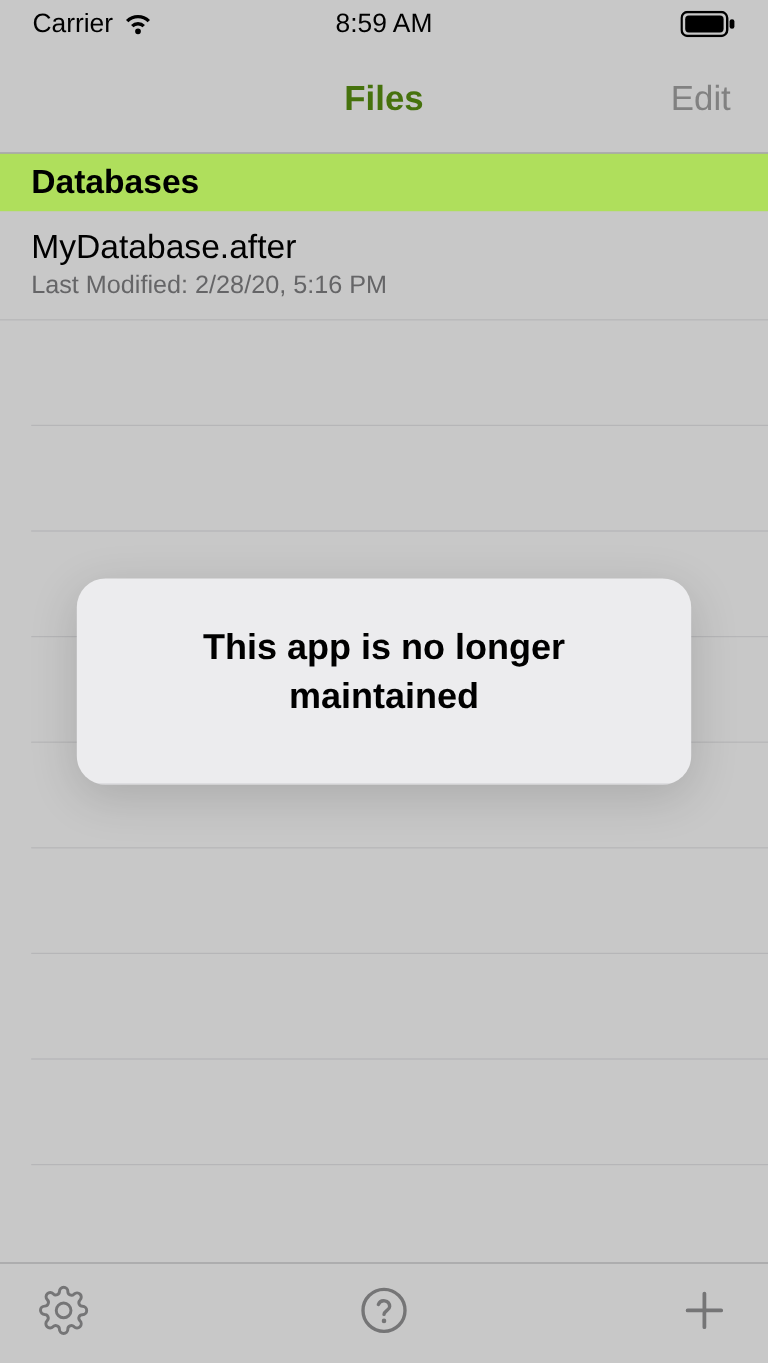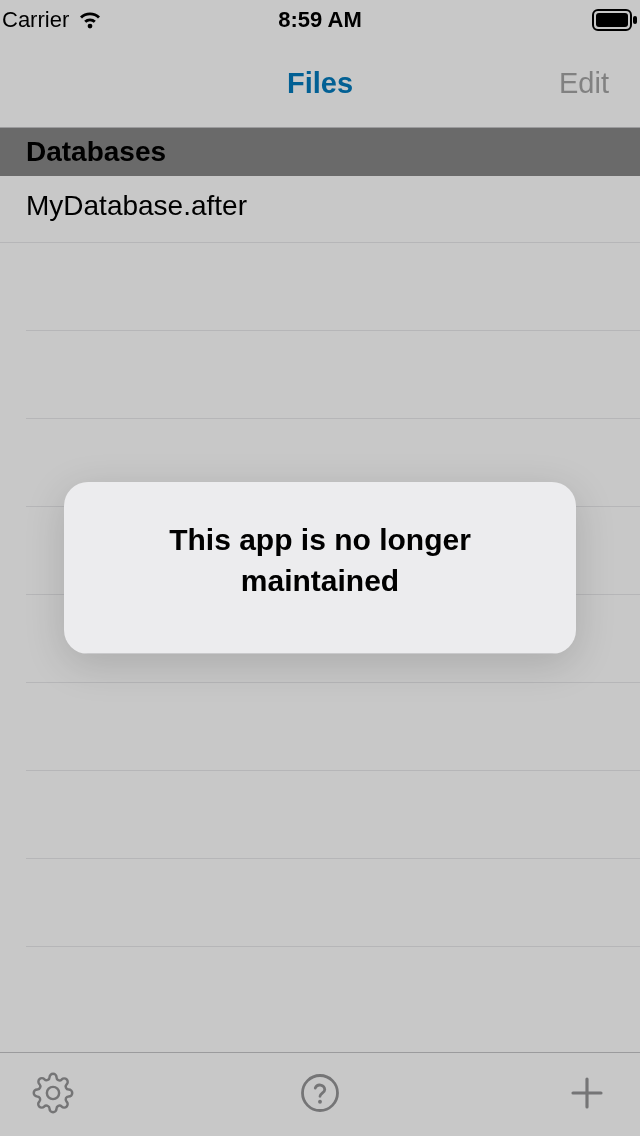--- a/index.html
+++ b/index.html
@@ -9,42 +9,42 @@
       font-family: -apple-system, 'Helvetica Neue', Helvetica, Arial, sans-serif;
       background: #d9d9d9;
       position: relative;
       overflow: hidden;
     }
     .status-bar {
       height: 40px;
       display: flex;
       align-items: center;
       justify-content: space-between;
-      padding: 0 2px;
+      padding: 0 27px;
       font-size: 22px;
       font-weight: 500;
       color: #000;
     }
     .status-left { display: flex; align-items: center; gap: 8px; }
-    .status-center { position: absolute; left: 50%; transform: translateX(-50%); font-weight: 700; }
+    .status-center { position: absolute; left: 50%; transform: translateX(-50%); font-weight: 400; }
     .status-right { display: flex; align-items: center; }
     .wifi-icon svg { display: block; }
     .battery-icon svg { display: block; }
     .nav-bar {
       height: 88px;
       position: relative;
       display: flex;
       align-items: center;
       justify-content: center;
       border-bottom: 1px solid #a9a9ab;
     }
-    .nav-title { font-size: 29px; font-weight: 700; color: #0369a1; }
+    .nav-title { font-size: 29px; font-weight: 700; color: #4d7c0f; }
     .nav-edit { position: absolute; right: 31px; font-size: 29px; color: #8d8d8d; }
     .section-header {
-      background: #737373;
+      background: #bef264;
       padding: 8px 26px;
       font-size: 28px;
       font-weight: 700;
       color: #000;
     }
     .list-item {
       padding: 14px 26px 16px;
       border-bottom: 1px solid #c6c6c8;
     }
     .list-item-title { font-size: 28px; color: #000; margin-bottom: 4px; }
@@ -123,20 +123,21 @@
 
 <div class="nav-bar">
   <div class="nav-title">Files</div>
   <div class="nav-edit">Edit</div>
 </div>
 
 <div class="section-header">Databases</div>
 
 <div class="list-item">
   <div class="list-item-title">MyDatabase.after</div>
+  <div class="list-item-subtitle">Last Modified: 2/28/20, 5:16 PM</div>
 </div>
 
 <div class="empty-row"></div>
 <div class="empty-row"></div>
 <div class="empty-row"></div>
 <div class="empty-row"></div>
 <div class="empty-row"></div>
 <div class="empty-row"></div>
 <div class="empty-row"></div>
 <div class="empty-row"></div>

